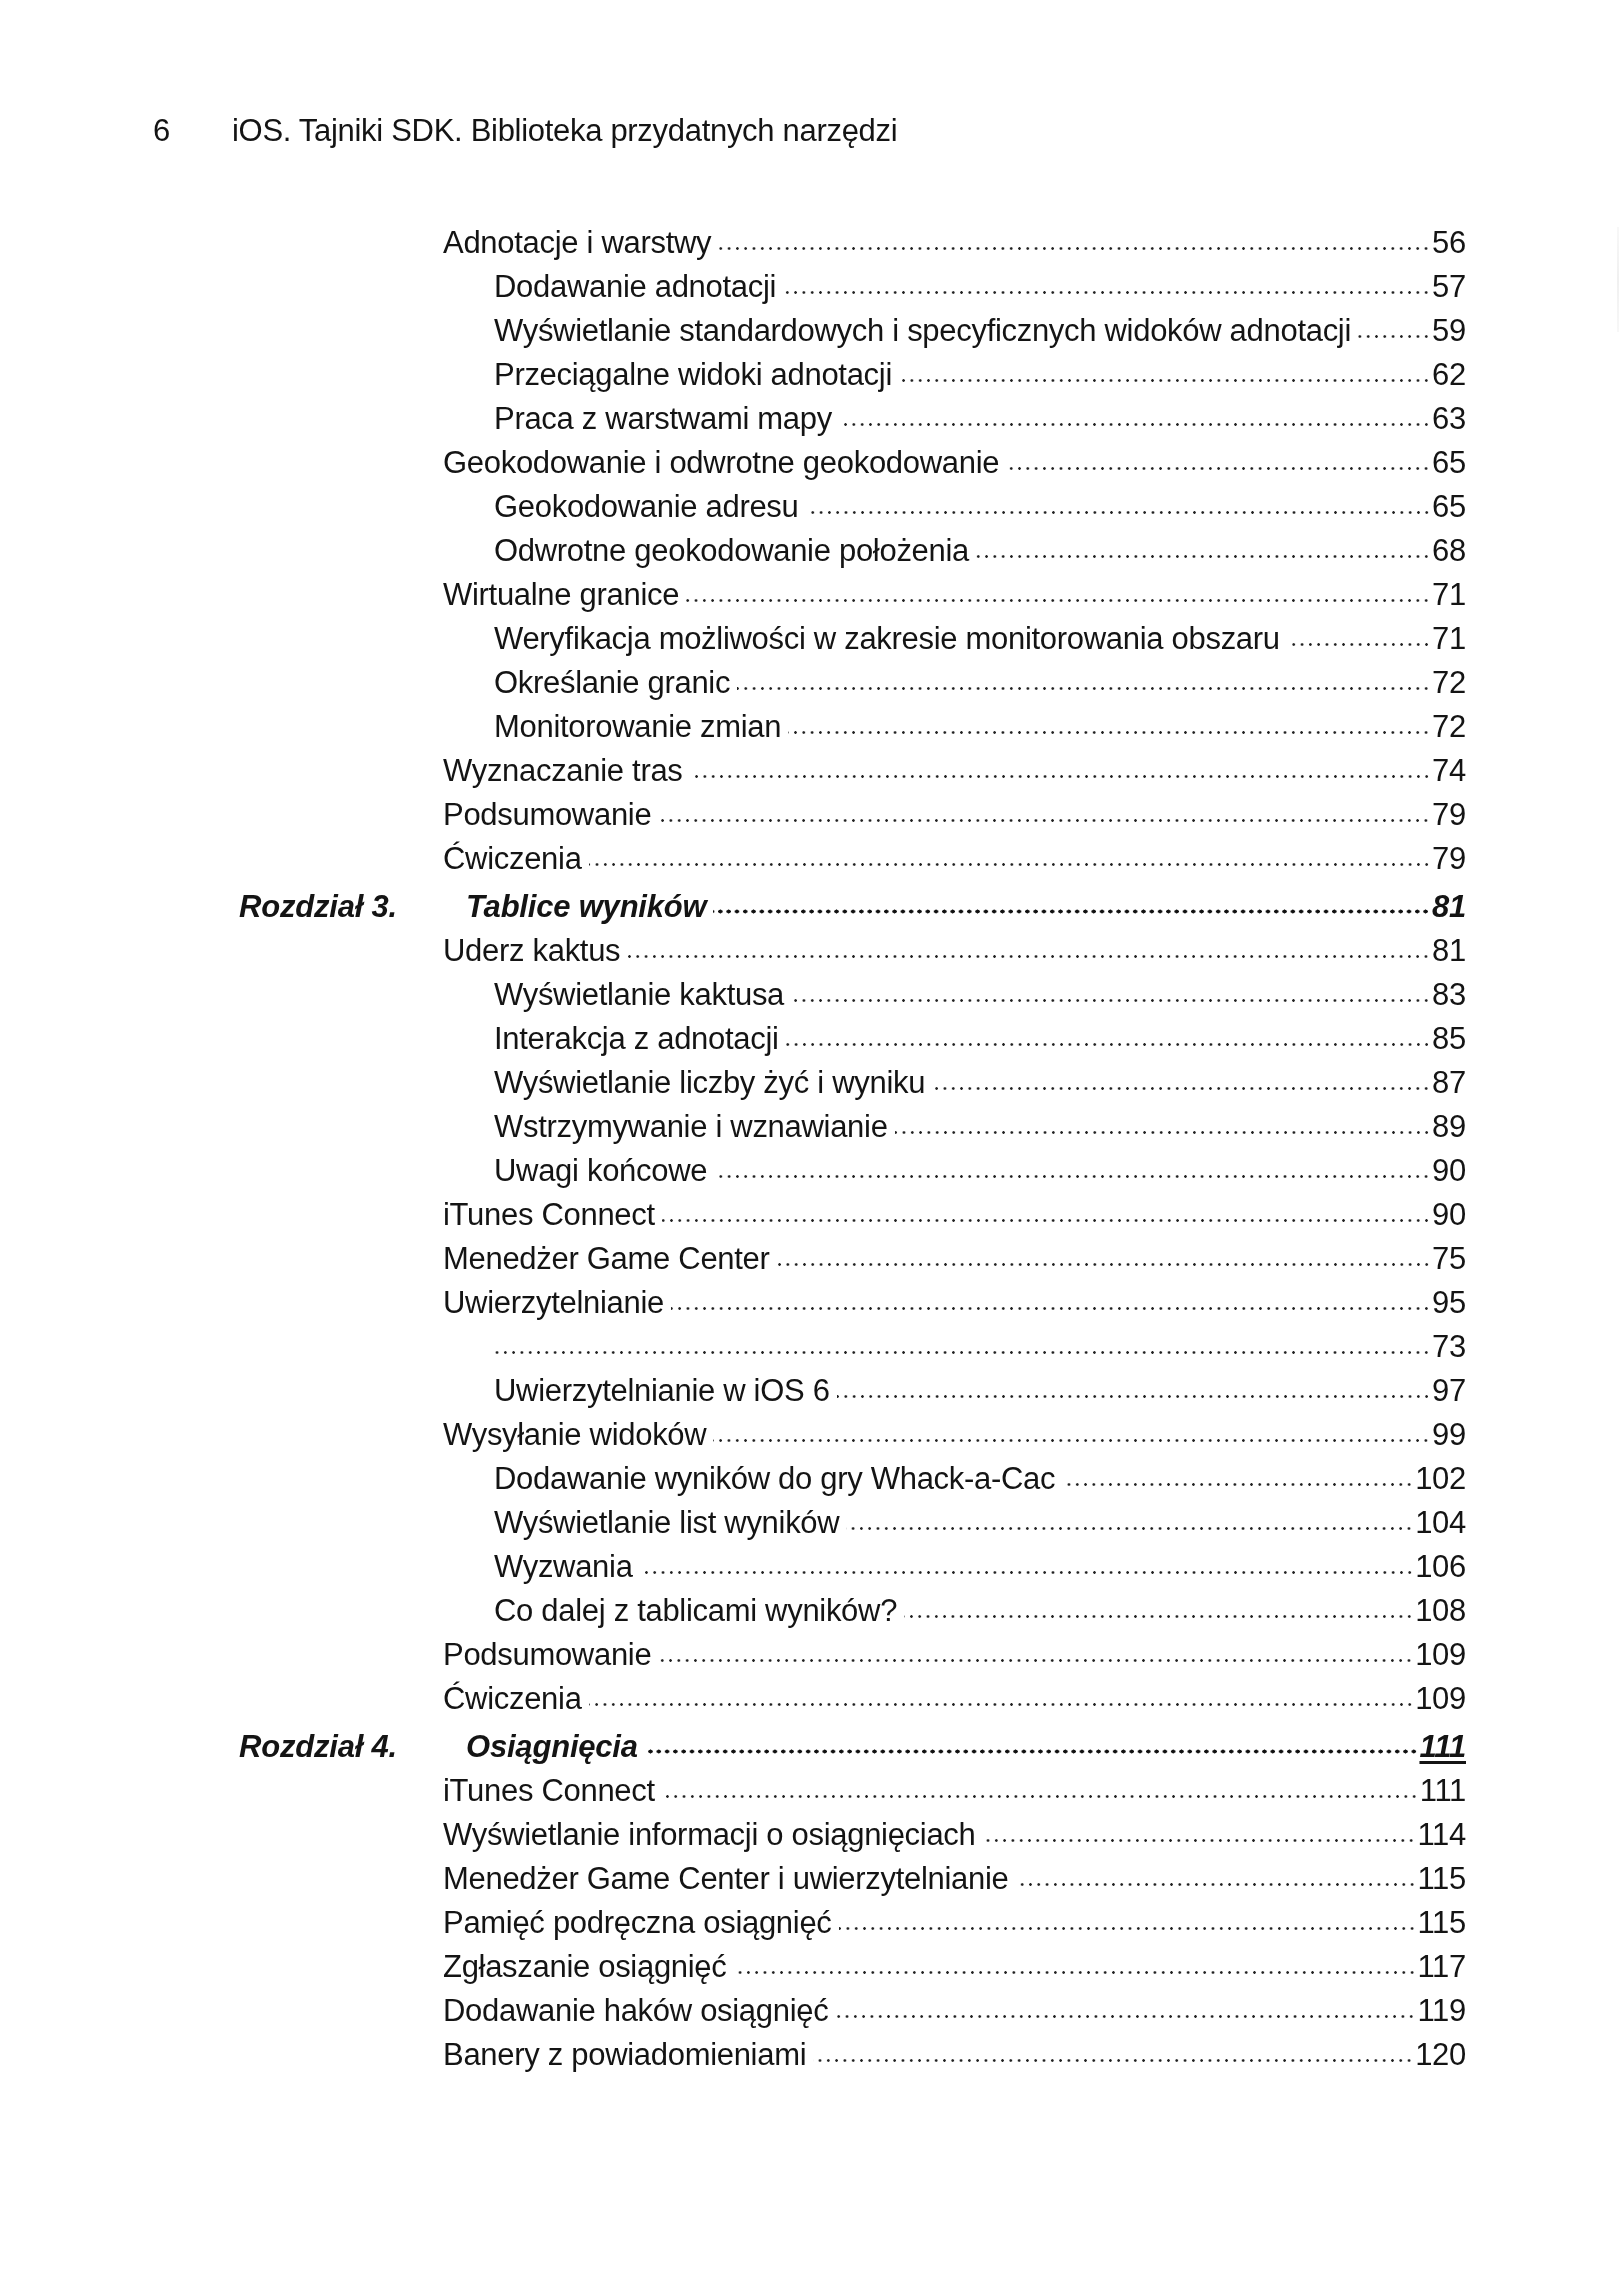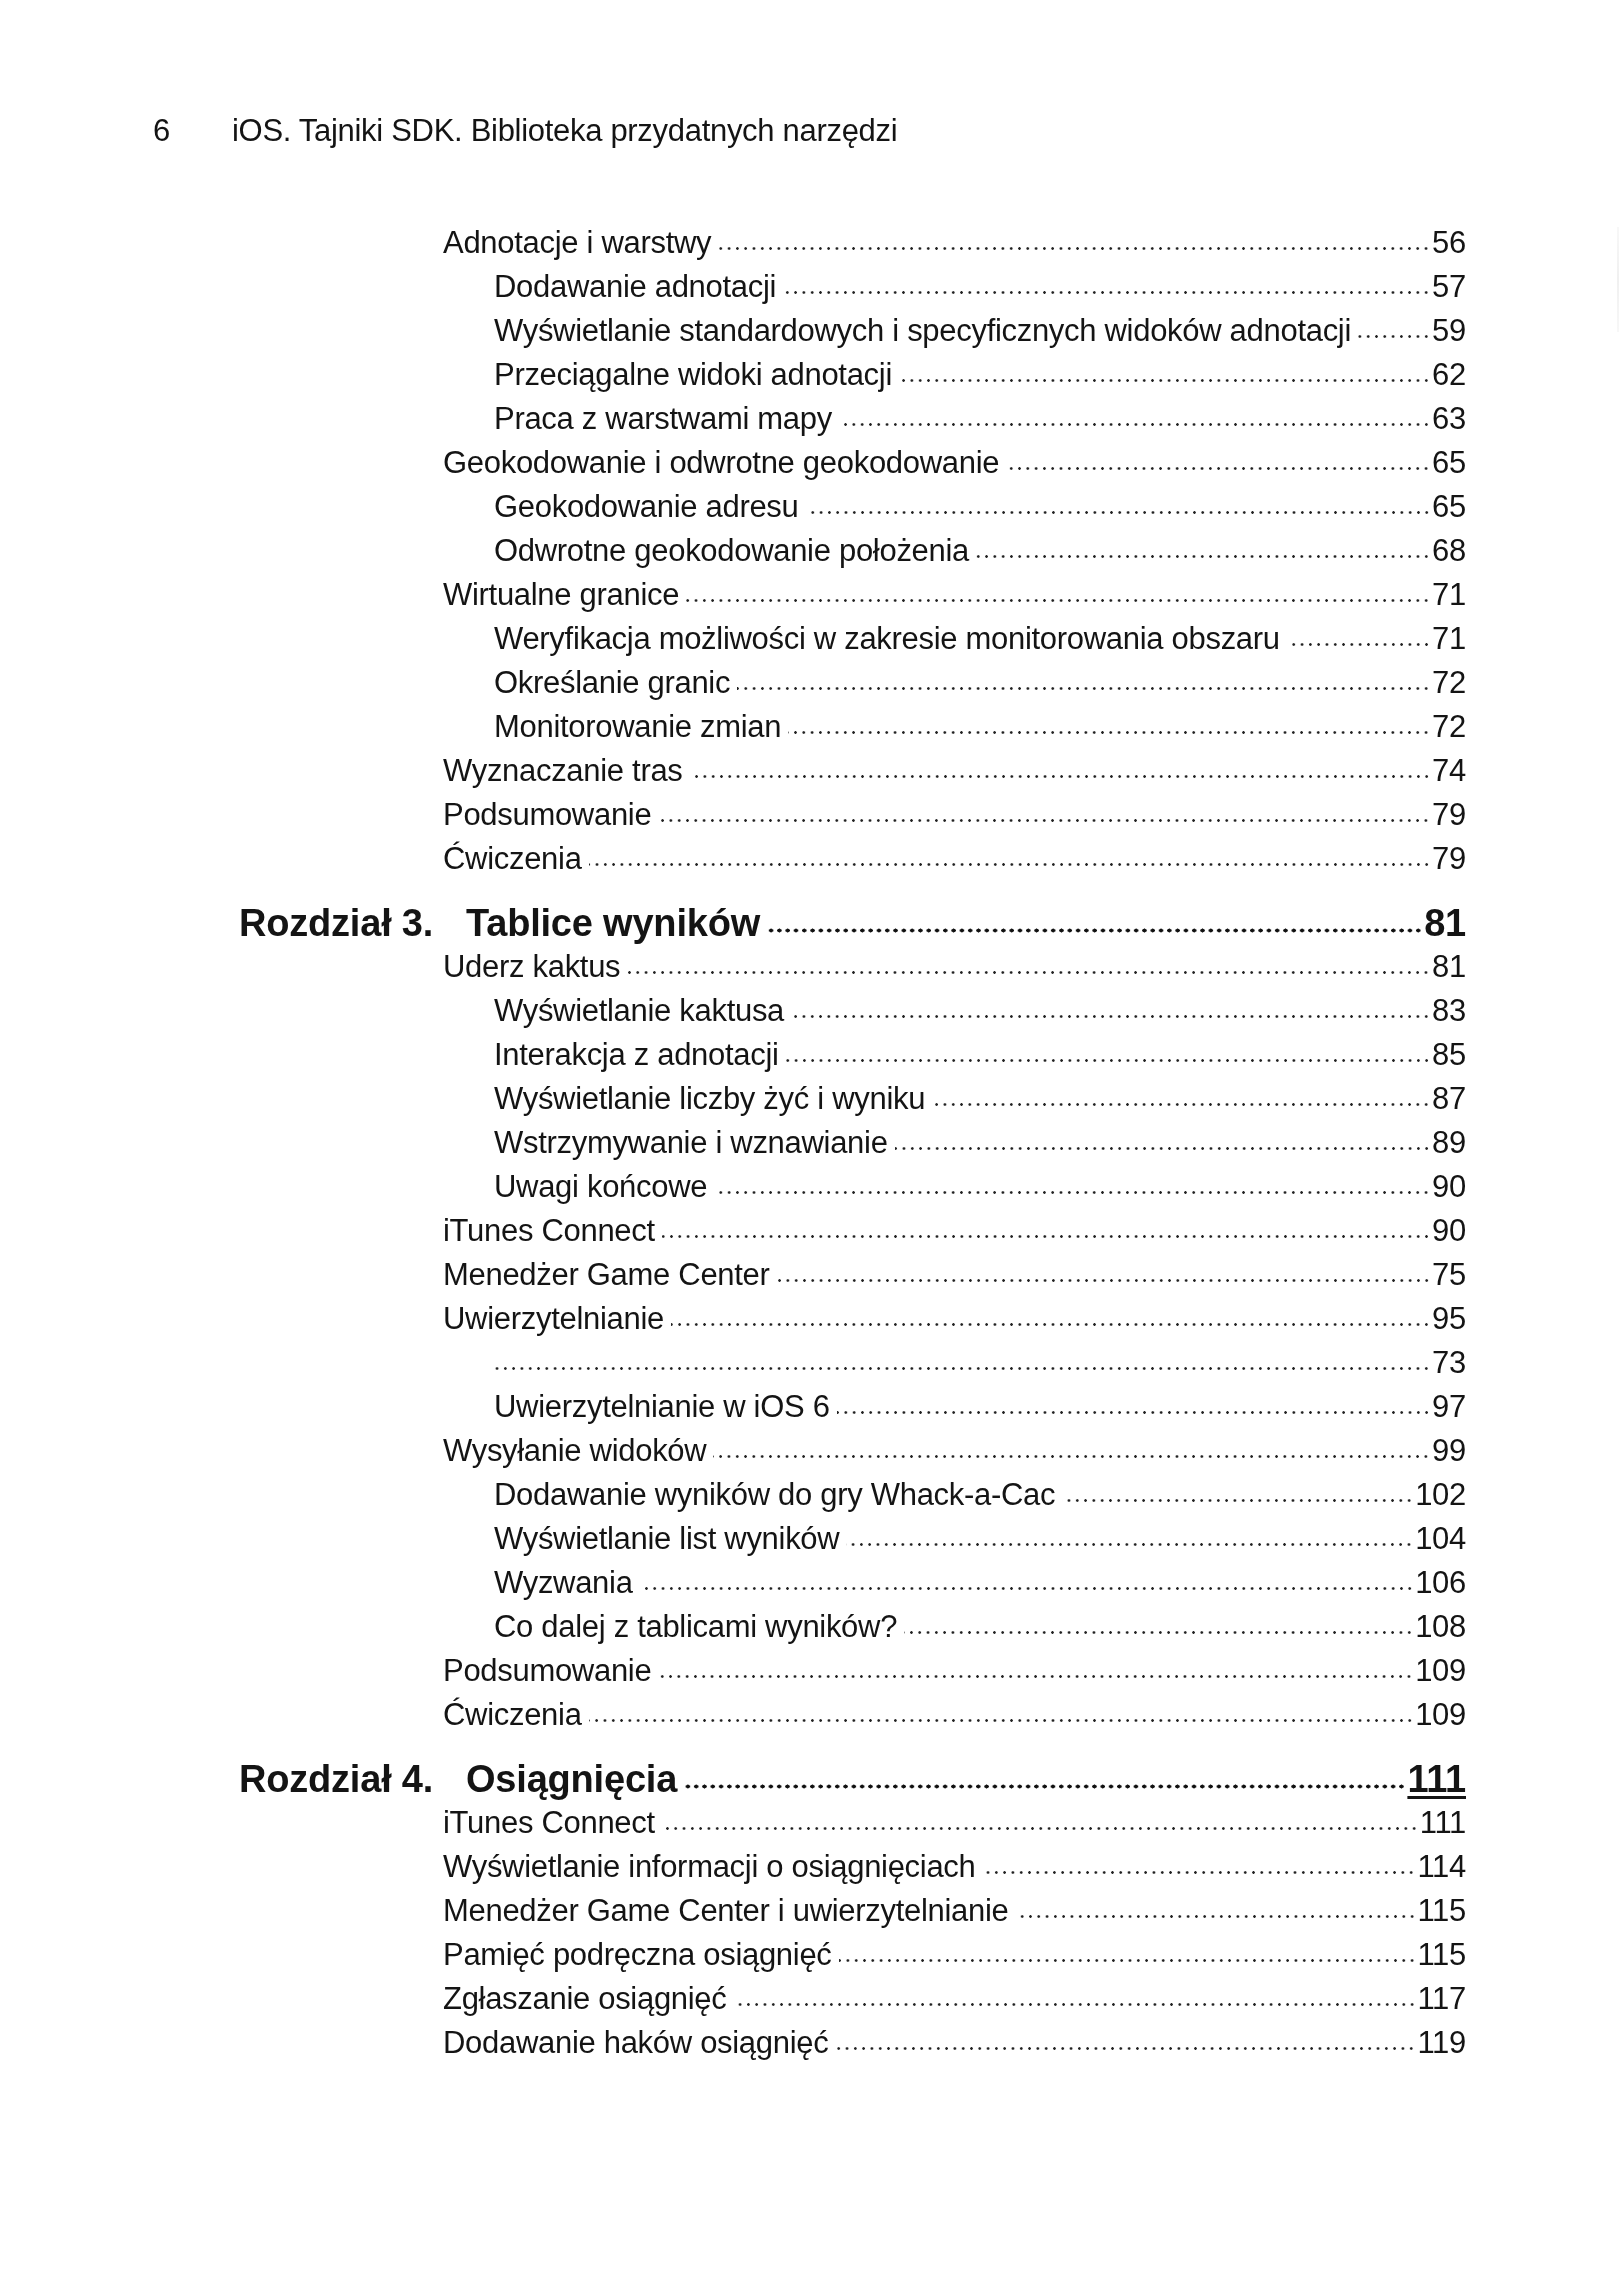--- a/index.html
+++ b/index.html
@@ -12,21 +12,21 @@
     font-size: 31px; line-height: 38px; display: flex; letter-spacing: -0.3px;
   }
   .running-head .pno { width: 79px; }
   .toc {
     position: absolute; left: 0; top: 221px; width: 1620px;
   }
   .row {
     position: relative; height: 44px; line-height: 44px;
     font-size: 31px; letter-spacing: -0.3px;
   }
-  .row.chapter { margin-top: 20px; font-weight: bold; font-size: 38px; letter-spacing: -0.2px; }
+  .row.chapter { margin-top: 4px; font-weight: bold; font-size: 31px; letter-spacing: -0.2px; font-style: italic; }
   .row .chap-label {
     position: absolute; left: 239px; top: 0; white-space: nowrap;
   }
   .row .entry {
     position: absolute; right: 154px; top: 0; display: flex; align-items: baseline;
   }
   .row.lvl1 .entry { left: 443px; }
   .row.lvl2 .entry { left: 494px; }
   .row.chapter .entry { left: 466px; }
   .entry .title { white-space: nowrap; padding-right: 7px; flex: 0 0 auto; }
@@ -379,14 +379,22 @@
     </div>
   </div>
     <div class="row lvl1">
 
     <div class="entry">
       <span class="title">Dodawanie haków osiągnięć</span>
       <span class="leader"></span>
       <span class="page">119</span>
     </div>
   </div>
+    <div class="row lvl1">
+
+    <div class="entry">
+      <span class="title">Banery z powiadomieniami</span>
+      <span class="leader"></span>
+      <span class="page">120</span>
+    </div>
+  </div>
   </div>
 
 
 </body></html>

